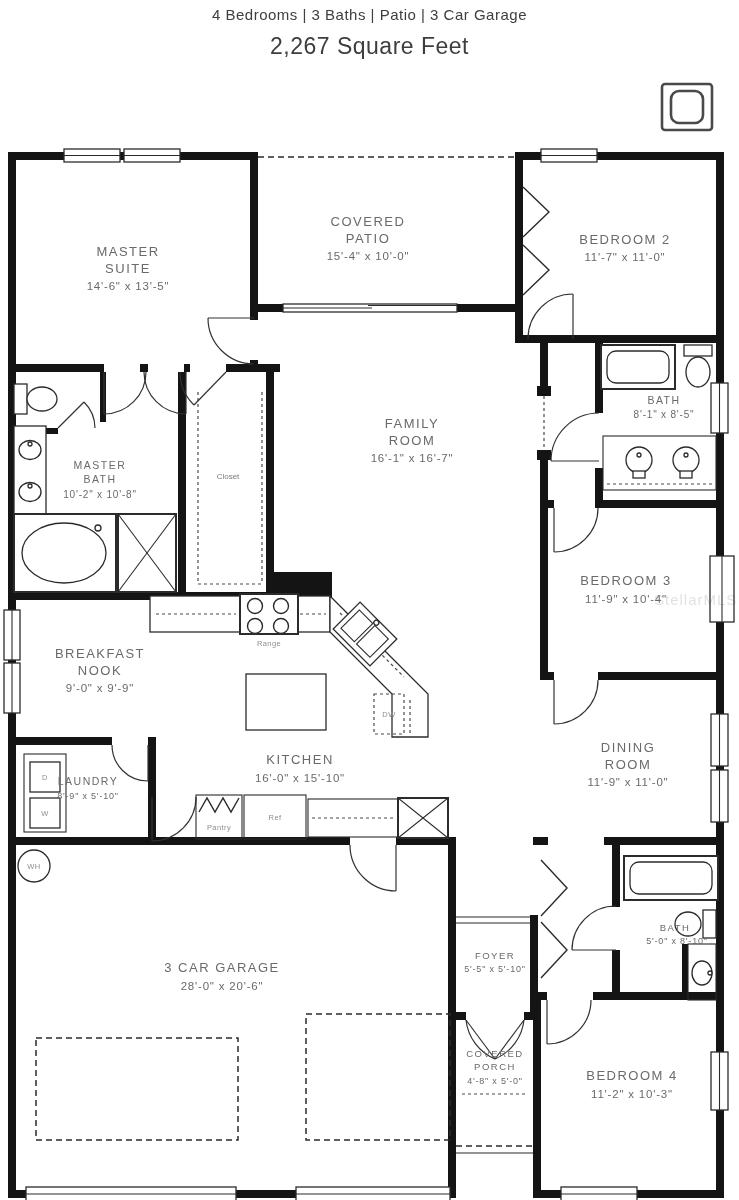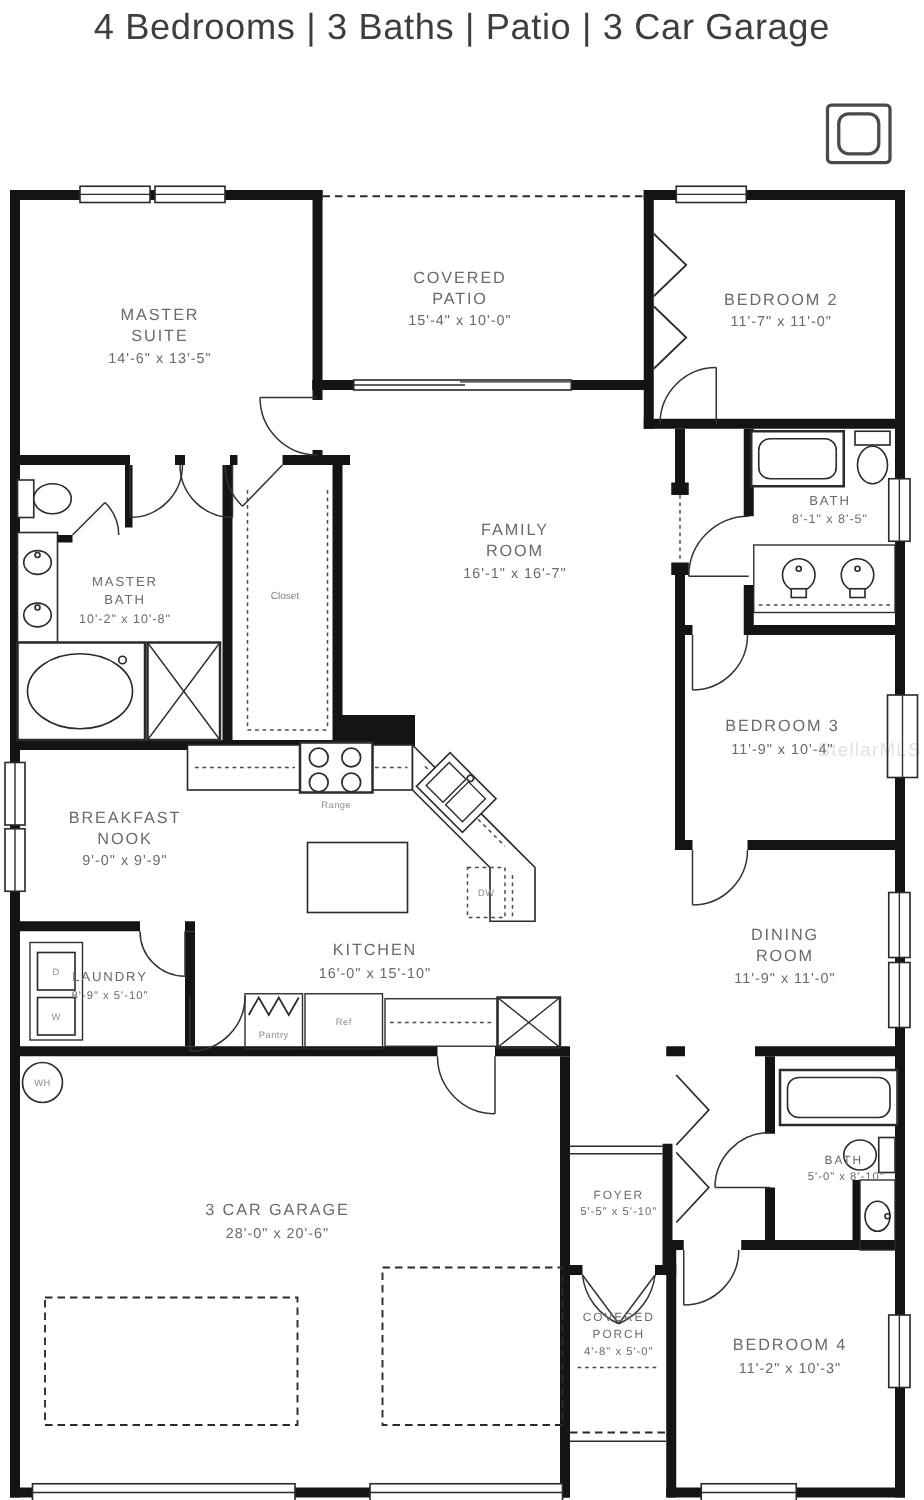--- a/index.html
+++ b/index.html
@@ -1,19 +1,19 @@
 <!DOCTYPE html>
 <html><head>
 <meta charset="utf-8">
 <style>
   html,body{margin:0;padding:0;background:#fff;}
   .page{position:relative;width:739px;height:1200px;background:#fff;overflow:hidden;
         font-family:"Liberation Sans",sans-serif;}
   .title{position:absolute;top:6px;left:0;width:100%;text-align:center;
-         font-size:29px;color:#3e3e3e;letter-spacing:.5px;}
+         font-size:15px;color:#3e3e3e;letter-spacing:.5px;}
   .subtitle{position:absolute;top:33px;left:0;width:100%;text-align:center;
          font-size:23px;color:#3e3e3e;letter-spacing:.5px;}
   svg{position:absolute;top:0;left:0;}
   .w{fill:#141414;}
   .ln{stroke:#2b2b2b;stroke-width:1.4;fill:none;}
   .ln2{stroke:#2b2b2b;stroke-width:2;fill:none;}
   .lt{stroke:#2b2b2b;stroke-width:1.1;fill:none;}
   .wf{fill:#fff;stroke:#2b2b2b;stroke-width:1.3;}
   .wf2{fill:#fff;stroke:#2b2b2b;stroke-width:2;}
   .dsh{stroke:#2b2b2b;stroke-width:1.5;fill:none;stroke-dasharray:6 4;}
@@ -26,20 +26,21 @@
   .rdm{font-size:10px;}    .rds{font-size:9px;}
   .fx{font-size:7.5px;fill:#8f8f8f;letter-spacing:.4px;text-anchor:middle;}
   .fx2{font-size:8px;fill:#7c7c7c;text-anchor:middle;}
   .wm{font-size:15px;fill:rgba(70,70,70,.16);letter-spacing:1px;}
 </style>
 </head>
 <body>
 
 <div class="page">
   <div class="title">4 Bedrooms | 3 Baths | Patio | 3 Car Garage</div>
+  <div class="subtitle">2,267 Square Feet</div>
 
   <svg width="739" height="1200" viewBox="0 0 739 1200">
 
     <g>
       <rect x="662" y="84" width="50" height="46" rx="3" fill="#fff" stroke="#4a4a4a" stroke-width="2.6"></rect>
       <rect x="671" y="91" width="32" height="32" rx="8" fill="#fff" stroke="#4a4a4a" stroke-width="2.6"></rect>
     </g>
 
     <g>
       <rect class="w" x="8" y="152" width="250" height="8"></rect>

